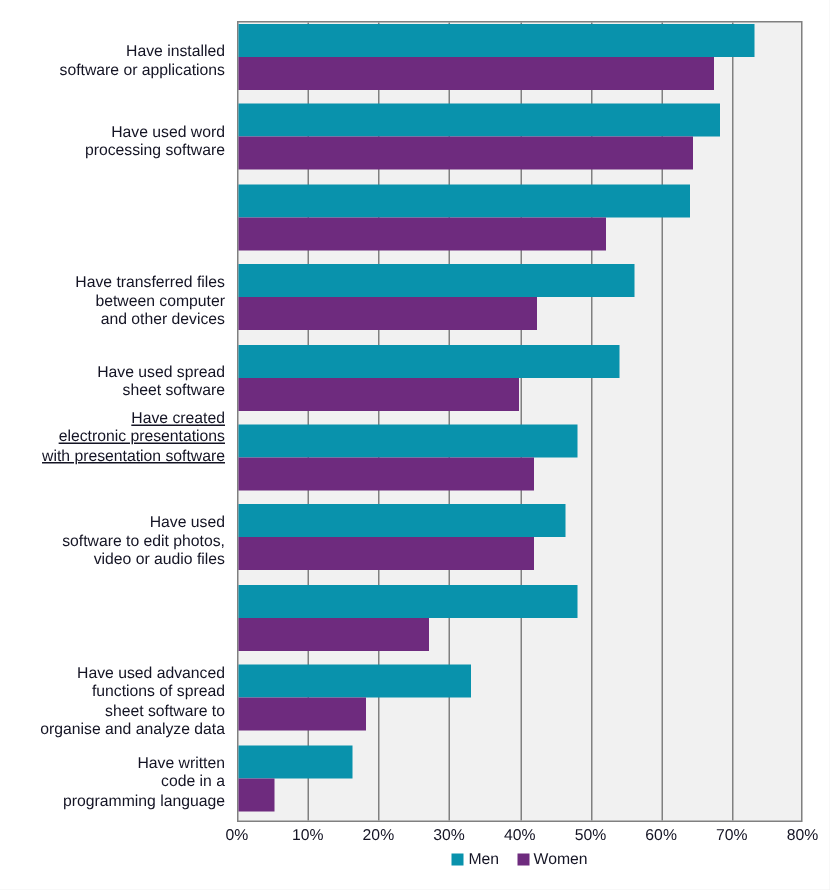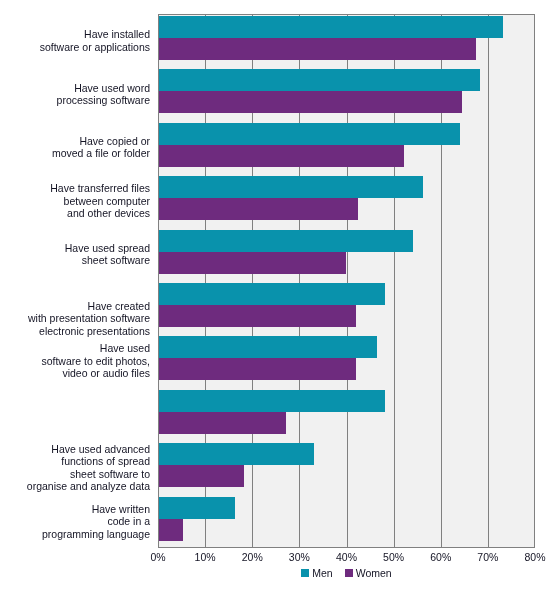--- a/index.html
+++ b/index.html
@@ -64,37 +64,33 @@
 
   <div id="y-labels">
       <div class="y-label" style="top: 0px; height: 53.4px; color: rgb(20, 20, 36);">
         <span>Have installed</span>
         <span>software or applications</span>
       </div>
       <div class="y-label" style="top: 53.4px; height: 53.4px; color: rgb(20, 20, 36);">
         <span>Have used word</span>
         <span>processing software</span>
       </div>
-      <div class="y-label" style="top: 106.8px; height: 53.4px; color: rgb(20, 20, 36);">
-        <span>Have copied or</span>
-        <span>moved a file or folder</span>
-      </div>
       <div class="y-label" style="top: 160.2px; height: 53.4px; color: rgb(20, 20, 36);">
         <span>Have transferred files</span>
         <span>between computer</span>
         <span>and other devices</span>
       </div>
       <div class="y-label" style="top: 213.6px; height: 53.4px; color: rgb(20, 20, 36);">
         <span>Have used spread</span>
         <span>sheet software</span>
       </div>
-      <div class="y-label" style="top: 278px; height: 53.4px; color: rgb(20, 20, 36);">
+      <div class="y-label" style="top: 251px; height: 53.4px; color: rgb(20, 20, 36); text-decoration: underline;">
         <span>Have created</span>
+        <span>electronic presentations</span>
         <span>with presentation software</span>
-        <span>electronic presentations</span>
       </div>
       <div class="y-label" style="top: 320.4px; height: 53.4px; color: rgb(20, 20, 36);">
         <span>Have used</span>
         <span>software to edit photos,</span>
         <span>video or audio files</span>
       </div>
       <div class="y-label" style="top: 480.6px; height: 53.4px; color: rgb(20, 20, 36);">
         <span>Have written</span>
         <span>code in a</span>
         <span>programming language</span>

